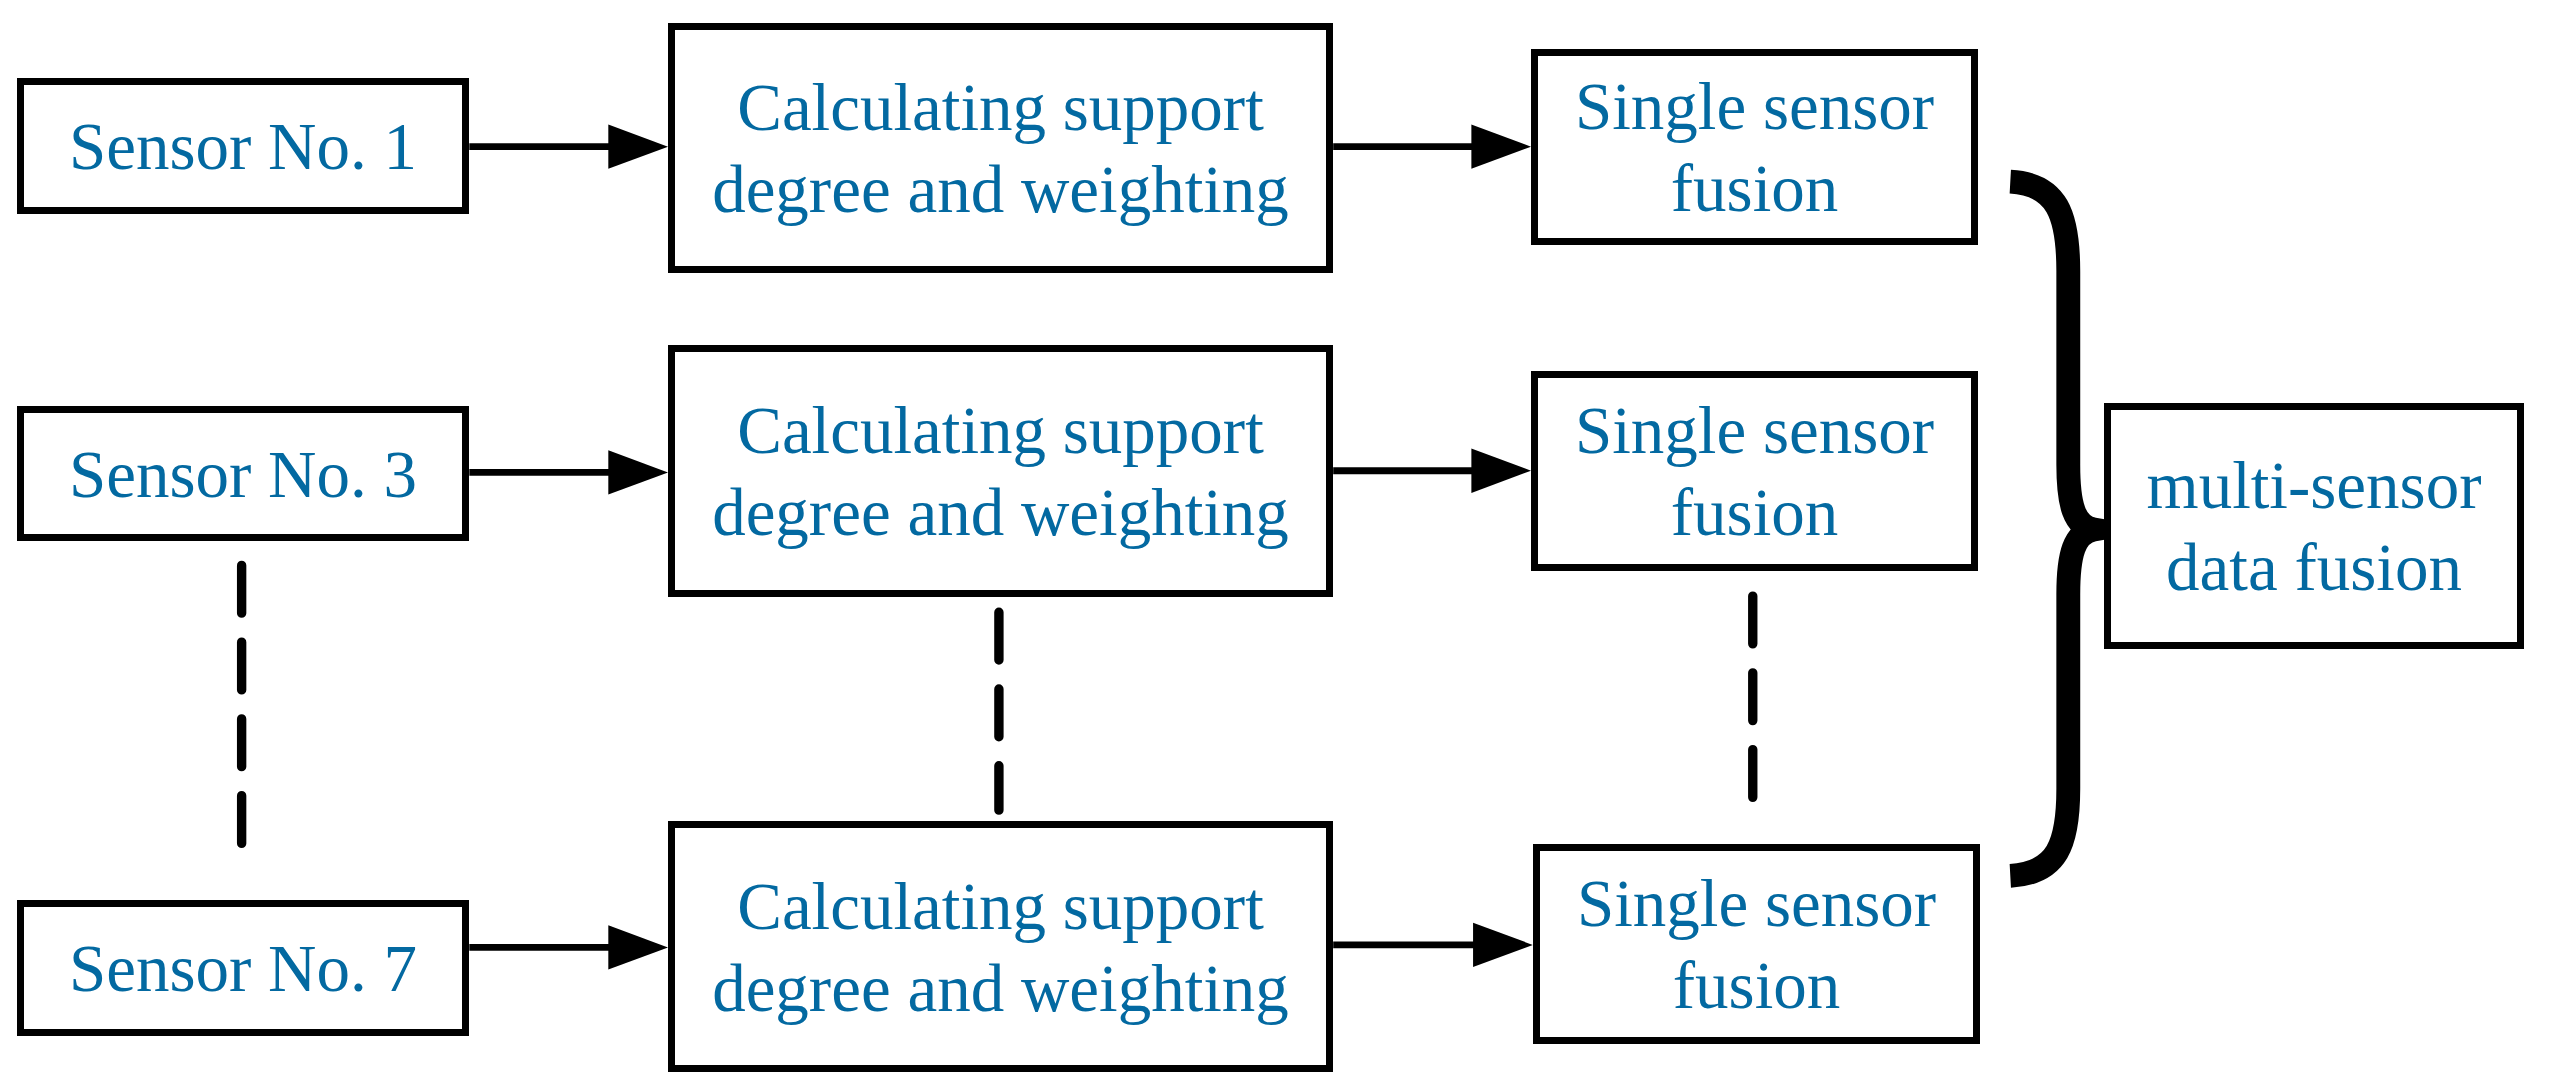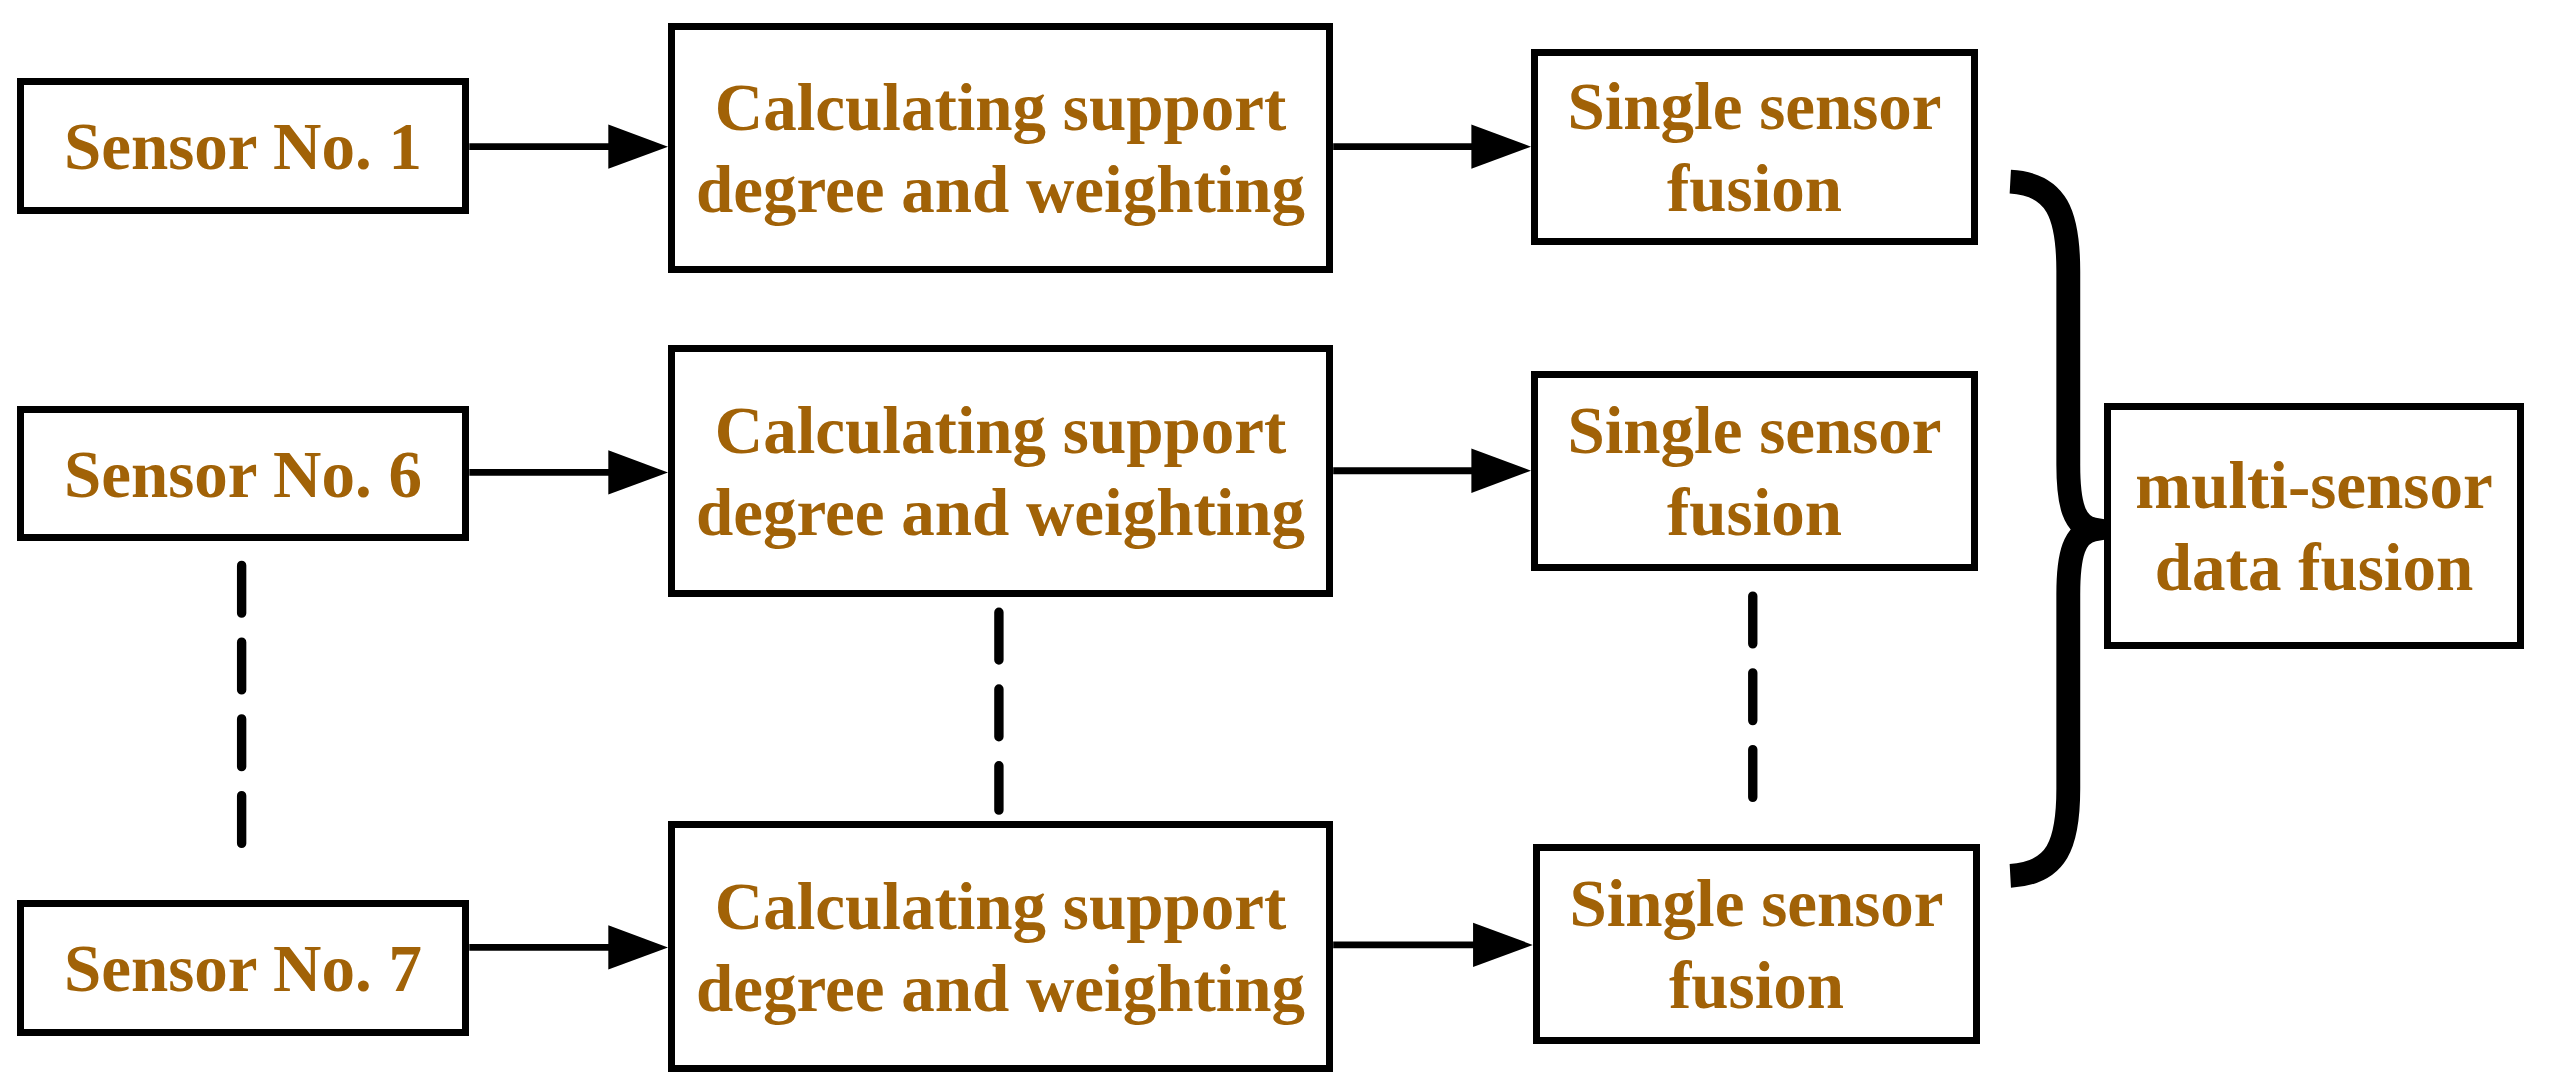--- a/index.html
+++ b/index.html
@@ -1,23 +1,22 @@
 <!DOCTYPE html>
 <html style="font-size:13.6px"><head>
 <meta charset="utf-8">
 <style>
   html,body{margin:0;padding:0;background:#ffffff;}
   #canvas{
     position:relative;
     width:2576px;height:1089px;
     background:#ffffff;
-    color:#a16207;
+    color:#0369a1;
     font-family:"Liberation Serif", serif;
     overflow:hidden;
-    font-weight:bold;
   }
   .box{
     position:absolute;
     box-sizing:border-box;
     border:7.7px solid #000000;
     background:#ffffff;
     display:flex;
     flex-direction:column;
     align-items:center;
     justify-content:center;
@@ -86,21 +85,21 @@
              C 2425 592, 2432 617, 2455 621
              C 2432 625, 2425 650, 2425 697
              L 2425 925
              C 2425 990, 2412 1024, 2357 1027" fill="none" stroke="#000" stroke-width="28" stroke-linecap="butt" stroke-linejoin="miter" stroke-miterlimit="12"></path>
   </svg>
 
   <div class="box" id="sensor1">
     <span>Sensor No. 1</span>
   </div>
   <div class="box" id="sensor2">
-    <span>Sensor No. 6</span>
+    <span>Sensor No. 3</span>
   </div>
   <div class="box" id="sensor7">
     <span>Sensor No. 7</span>
   </div>
 
   <div class="box" id="calc1">
     <span>Calculating support</span>
     <span>degree and weighting</span>
   </div>
   <div class="box" id="calc2">

